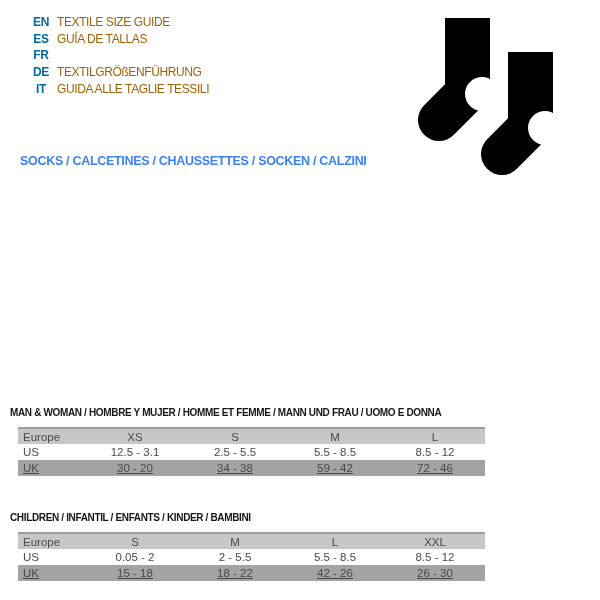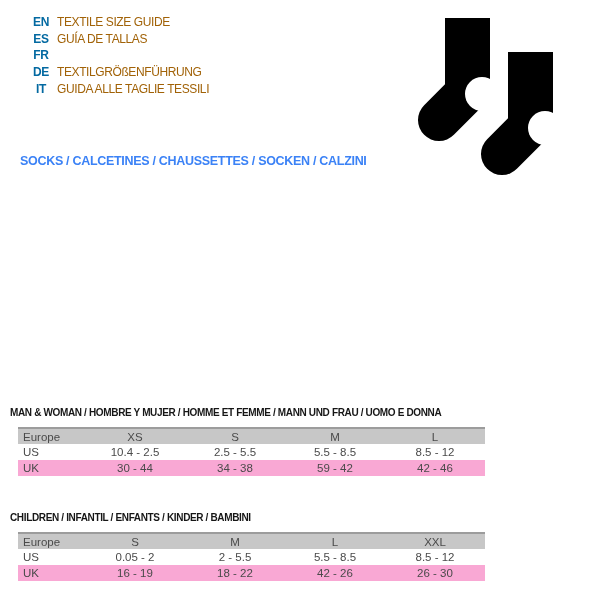--- a/index.html
+++ b/index.html
@@ -32,21 +32,21 @@
   .tbl-title.t2 { top:512px; }
   table.size-table {
     position:absolute; left:18px; width:467px; border-collapse:collapse;
     table-layout:fixed; font-size:11.5px; color:#4a4a4a;
   }
   table.size-table.t1 { top:427px; }
   table.size-table.t2 { top:532px; }
   .size-table tr { height:16px; }
   .size-table thead tr { background:#c7c7c7; }
   .size-table thead th { border-top:2px solid #9c9c9c; }
-  .size-table tbody tr.alt { background:#f9a8d4; }
+  .size-table tbody tr.alt { background:#a3a3a3;text-decoration:underline; }
   .size-table th, .size-table td {
     font-weight:normal; text-align:center; padding:0; vertical-align:middle;
     white-space:nowrap; overflow:hidden;
   }
   .size-table th.c0, .size-table td.c0 { text-align:left; padding-left:5px; }
   .size-table col.first { width:67px; }
   .size-table col.data { width:100px; }
 </style>
 </head>
 <body>
@@ -109,31 +109,31 @@
         <th class="c0">Europe</th>
         <th>XS</th>
         <th>S</th>
         <th>M</th>
         <th>L</th>
       </tr>
     </thead>
     <tbody>
       <tr>
         <td class="c0">US</td>
-        <td>10.4 - 2.5</td>
+        <td>12.5 - 3.1</td>
         <td>2.5 - 5.5</td>
         <td>5.5 - 8.5</td>
         <td>8.5 - 12</td>
       </tr>
       <tr class="alt">
         <td class="c0">UK</td>
-        <td>30 - 44</td>
+        <td>30 - 20</td>
         <td>34 - 38</td>
         <td>59 - 42</td>
-        <td>42 - 46</td>
+        <td>72 - 46</td>
       </tr>
     </tbody>
   </table>
 
   <div class="tbl-title t2">CHILDREN / INFANTIL / ENFANTS / KINDER / BAMBINI</div>
 
   <table class="size-table t2">
     <colgroup>
       <col class="first">
         <col class="data">
@@ -153,21 +153,21 @@
     <tbody>
       <tr>
         <td class="c0">US</td>
         <td>0.05 - 2</td>
         <td>2 - 5.5</td>
         <td>5.5 - 8.5</td>
         <td>8.5 - 12</td>
       </tr>
       <tr class="alt">
         <td class="c0">UK</td>
-        <td>16 - 19</td>
+        <td>15 - 18</td>
         <td>18 - 22</td>
         <td>42 - 26</td>
         <td>26 - 30</td>
       </tr>
     </tbody>
   </table>
 
 </div>
 
 </body></html>

